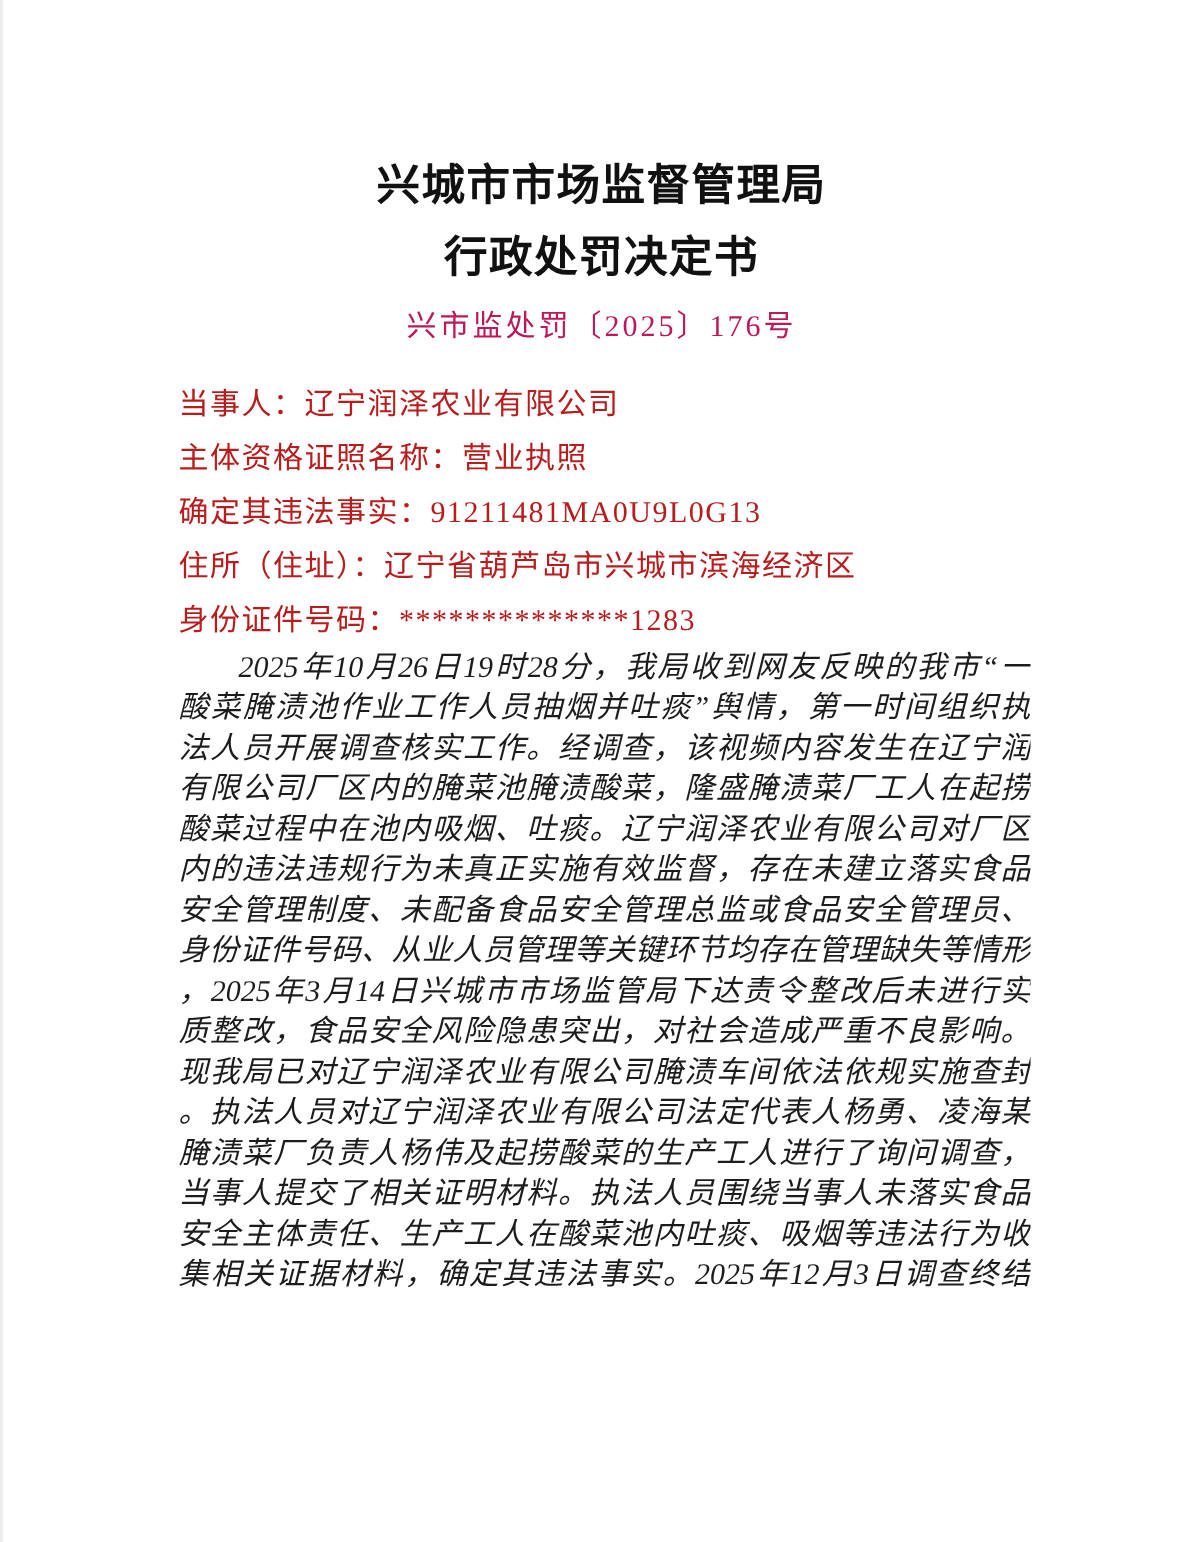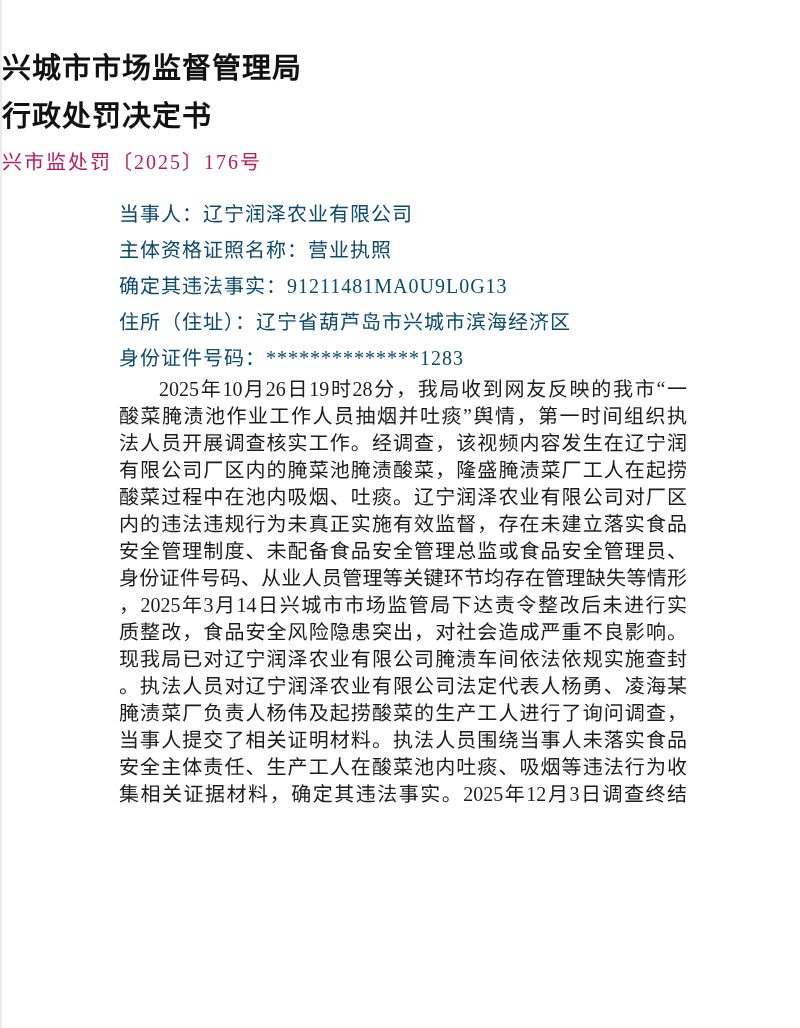--- a/index.html
+++ b/index.html
@@ -12,21 +12,22 @@
     width: 800px;
     height: 1028px;
     background: #ffffff;
     color: #1a1a1a;
     font-family: "Liberation Serif", "DejaVu Serif", serif;
     overflow: hidden;
     box-sizing: border-box;
     border-left: 2px solid #ececec;
   }
   .doc-header {
-    padding-top: 44px;
+    padding-top: 100px;
+    text-align: center;
   }
   .doc-title-line {
     font-size: 29px;
     font-weight: 700;
     line-height: 48px;
     letter-spacing: 1px;
     color: #111111;
   }
   .doc-number {
     margin-top: 10px;
@@ -38,35 +39,36 @@
   .party-info {
     margin: 22px 0 0 117px;
     width: 568px;
   }
   .party-line {
     font-size: 20px;
     line-height: 36px;
     height: 36px;
     white-space: nowrap;
     letter-spacing: 1px;
-    color: #0c4a6e;
+    color: #b91c1c;
   }
   .body-text {
     margin: 0 0 0 117px;
     width: 568px;
   }
   .body-line {
     font-size: 20px;
     line-height: 27px;
     height: 27px;
     white-space: nowrap;
     overflow: hidden;
     text-align: justify;
     text-align-last: justify;
     color: #1c1c1c;
+    font-style: italic;
   }
   .body-line.first {
     text-indent: 2em;
   }
 </style>
 </head>
 <body>
 
 <div class="page">
 

